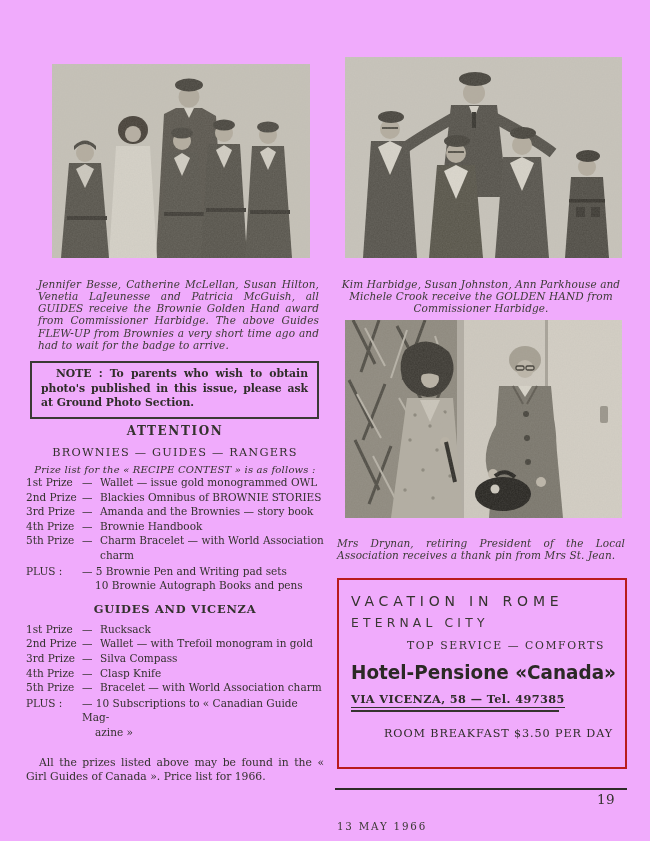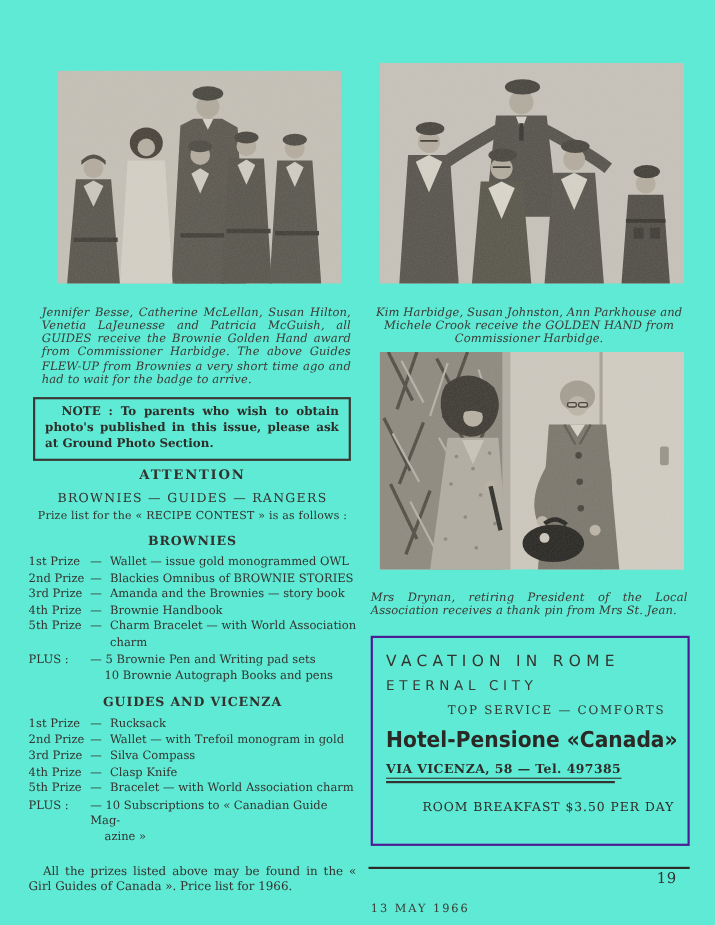--- a/index.html
+++ b/index.html
@@ -1,19 +1,19 @@
 <!DOCTYPE html>
 <html><head>
 <meta charset="utf-8">
 <style>
   html,body { margin:0; padding:0; }
   body { width:650px; height:841px; background:#ffffff; }
   .page {
     position:relative; width:650px; height:841px;
-    background:#5eead4;
+    background:#f0abfc;
     font-family:"DejaVu Serif", serif;
     color:#34322e;
     overflow:hidden;
   }
 
   
   .photo { position:absolute; overflow:hidden; }
   .photo svg { display:block; }
   .photo1 { left:52px;  top:64px;  width:258px; height:194px; }
   .photo2 { left:345px; top:57px;  width:277px; height:201px; }
@@ -36,37 +36,37 @@
   }
   .notebox p {
     margin:0; font-weight:bold; font-size:10.8px; line-height:14.6px;
     text-indent:15px; text-align:justify; color:#2f2d29;
   }
 
   
   .attention { position:absolute; left:26px; top:424px; width:298px; }
   .att-title  { text-align:center; font-weight:bold; font-size:12px; letter-spacing:1.6px; margin:0; }
   .att-sub    { text-align:center; font-size:11.3px; letter-spacing:1.2px; margin-top:8px; white-space:nowrap; }
-  .att-intro  { text-align:center; font-size:10px;  letter-spacing:0.2px; margin-top:5px; white-space:nowrap; }
+  .att-intro  { text-align:center; font-size:10px;  letter-spacing:0.2px; margin-top:5px; white-space:nowrap;font-style:italic; }
   .sec-heading{ text-align:center; font-weight:bold; font-size:11.4px; letter-spacing:0.8px; margin:9px 0 6px 0; }
   .prize-row  { display:flex; font-size:10.5px; line-height:14.6px; }
   .prize-label{ width:56px; flex:none; }
   .prize-dash { width:18px; flex:none; }
   .prize-desc { flex:1; }
   .plus-row   { margin-top:1px; }
   .plus-line2 { padding-left:13px; }
   .footnote {
     margin-top:16px; font-size:10.8px; line-height:14px;
     text-indent:13px; text-align:justify;
   }
 
   
   .adbox {
     position:absolute; left:337px; top:578px; width:290px; height:191px;
-    border:2px solid #4c1d95; box-sizing:border-box;
+    border:2px solid #b91c1c; box-sizing:border-box;
     padding:11px 12px 0 12px;
   }
   .ad-h1 {
     font-family:"DejaVu Sans", sans-serif; font-size:14px;
     letter-spacing:4.8px; color:#35332f; margin-top:2px;
   }
   .ad-h2 {
     font-family:"DejaVu Sans", sans-serif; font-size:12.3px;
     letter-spacing:4.2px; color:#3a3833; margin-top:7px;
   }
@@ -271,21 +271,20 @@
 
   <div class="notebox">
     <p>NOTE : To parents who wish to obtain photo's published in this issue, please ask at Ground Photo Section.</p>
   </div>
 
   <div class="attention">
     <p class="att-title">ATTENTION</p>
     <div class="att-sub">BROWNIES — GUIDES — RANGERS</div>
     <div class="att-intro">Prize list for the « RECIPE CONTEST » is as follows :</div>
 
-    <div class="sec-heading">BROWNIES</div>
 
     <div class="prize-row">
       <span class="prize-label">1st Prize</span>
       <span class="prize-dash">—</span>
       <span class="prize-desc">Wallet — issue gold monogrammed OWL</span>
     </div>
     <div class="prize-row">
       <span class="prize-label">2nd Prize</span>
       <span class="prize-dash">—</span>
       <span class="prize-desc">Blackies Omnibus of BROWNIE STORIES</span>

